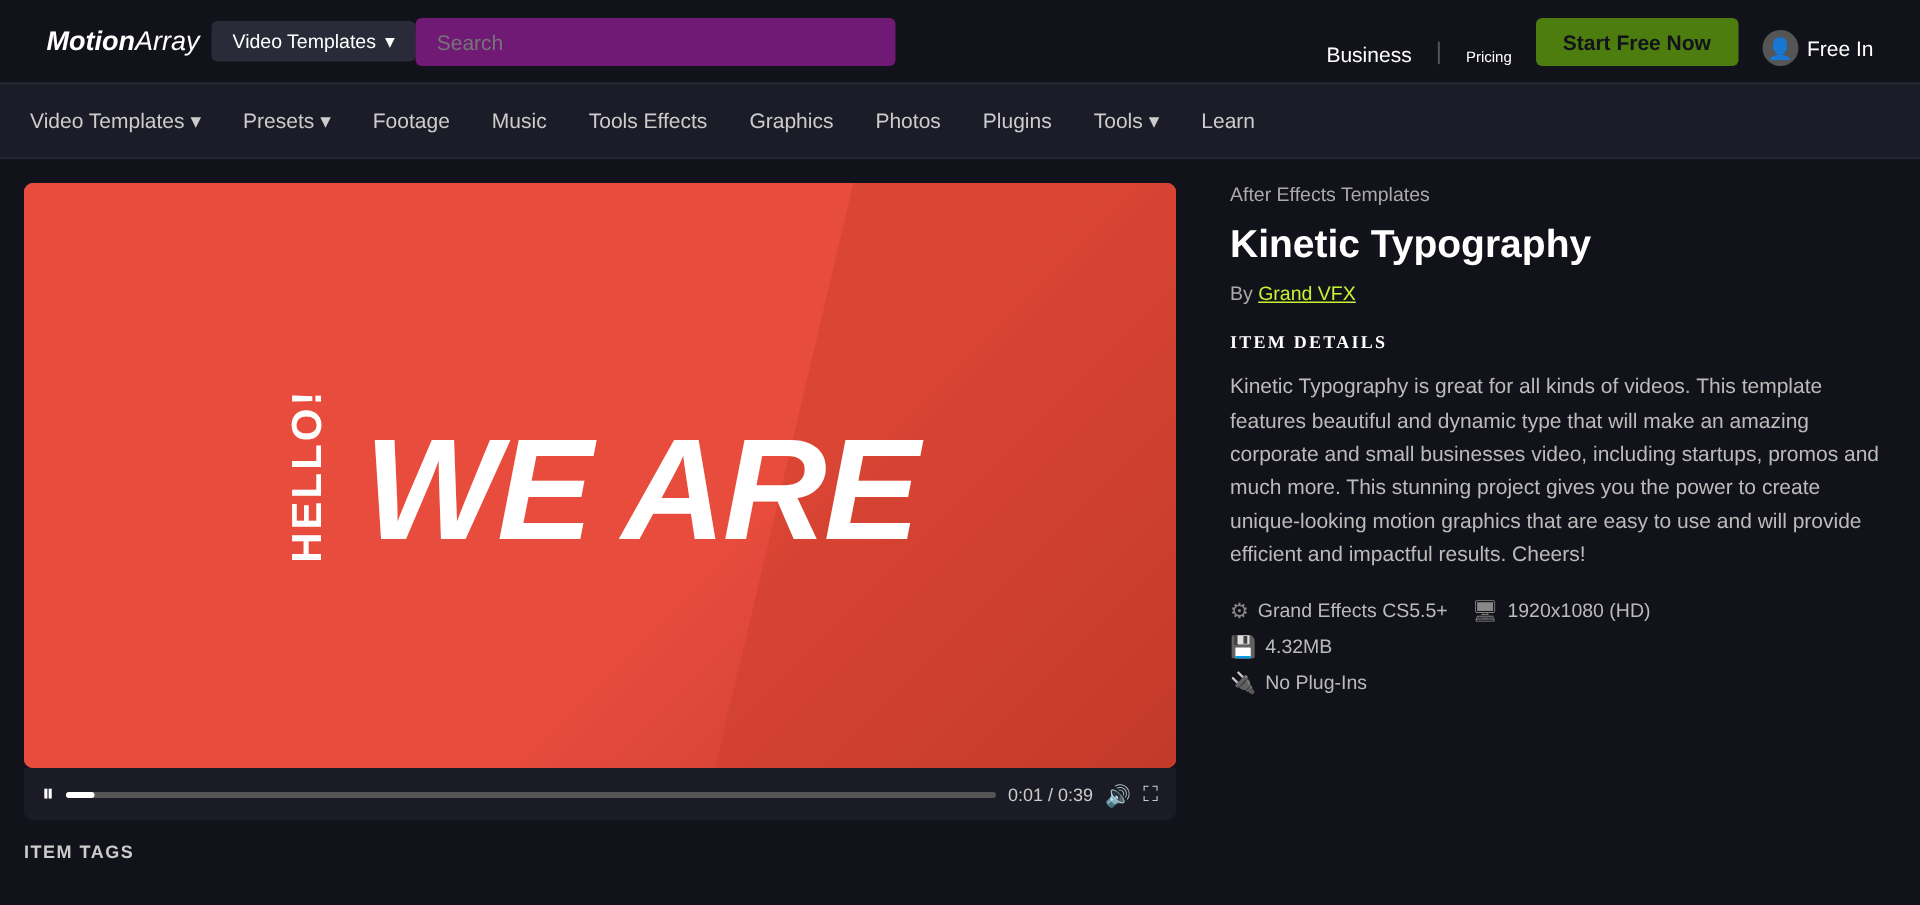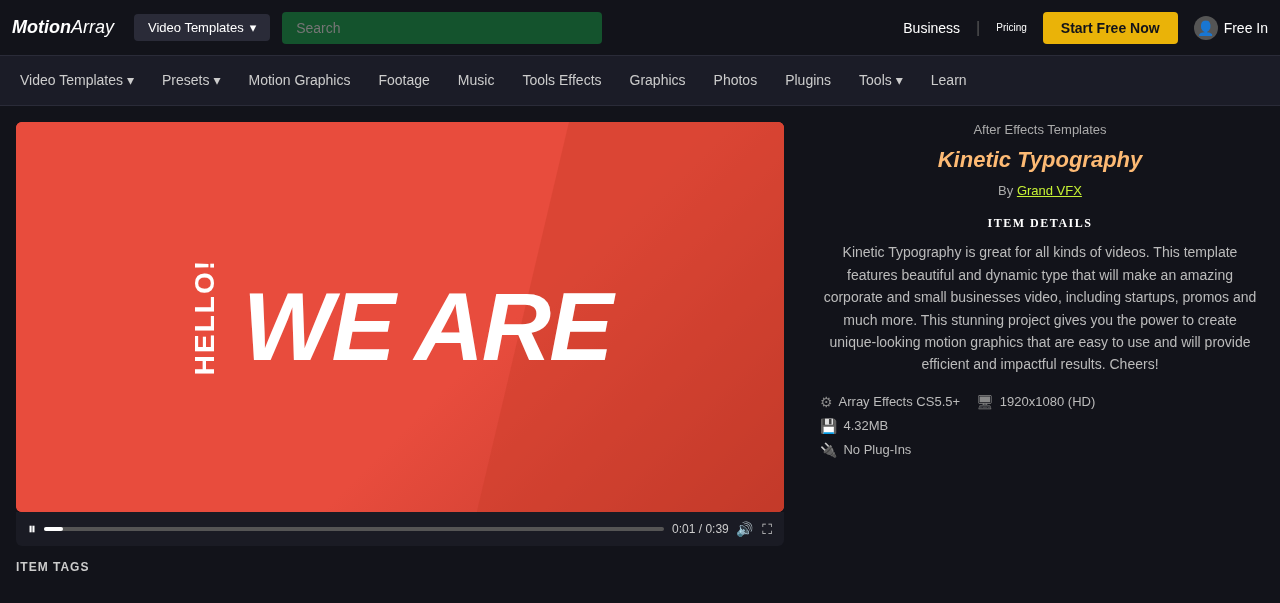--- a/index.html
+++ b/index.html
@@ -3,24 +3,23 @@
   <meta charset="utf-8">
   <style>
     * { margin: 0; padding: 0; box-sizing: border-box; }
     body { background: #12131a; color: #fff; font-family: Arial, sans-serif; width: 1280px; height: 603px; overflow: hidden; }
 
     
     .top-nav {
       background: #12131a;
       display: flex;
       align-items: center;
-      padding: 0 12px;
+      padding: 0 31px;
       height: 56px;
       border-bottom: 1px solid #2a2b38;
-      gap: 12px;
     }
     .logo {
       font-size: 18px;
       font-weight: bold;
       color: #fff;
       white-space: nowrap;
       margin-right: 8px;
       font-style: italic;
     }
     .logo span { color: #fff; font-weight: 400; }
@@ -33,49 +32,49 @@
       border-radius: 4px;
       cursor: pointer;
       font-size: 13px;
       display: flex;
       align-items: center;
       gap: 6px;
       white-space: nowrap;
     }
     .search-bar {
       flex: 1;
-      background: #14532d;
+      background: #701a75;
       border: none;
       border-radius: 4px;
       padding: 8px 14px;
       color: #aaa;
       font-size: 14px;
       outline: none;
       max-width: 320px;
     }
     .top-nav-right {
       margin-left: auto;
       display: flex;
-      align-items: center;
+      align-items: flex-end;
       gap: 16px;
     }
     .business-link {
       color: #fff;
       font-size: 14px;
       cursor: pointer;
       text-decoration: none;
     }
     .divider { color: #555; font-size: 16px; }
     .pricing-link {
       color: #fff;
       font-size: 10px;
       cursor: pointer;
     }
     .start-free-btn {
-      background: #eab308;
+      background: #4d7c0f;
       color: #12131a;
       border: none;
       padding: 8px 18px;
       border-radius: 4px;
       font-size: 14px;
       font-weight: bold;
       cursor: pointer;
       white-space: nowrap;
     }
     .sign-in-btn {
@@ -226,34 +225,32 @@
       font-weight: bold;
       letter-spacing: 1px;
       text-transform: uppercase;
     }
 
     
     .right-panel {
       flex: 1;
       padding: 16px 20px;
       overflow-y: auto;
-      text-align: center;
     }
     .breadcrumb {
       color: #aaa;
       font-size: 13px;
       margin-bottom: 10px;
     }
     .product-title {
-      color: #fdba74;
-      font-size: 22px;
+      color: #ffffff;
+      font-size: 26px;
       font-weight: bold;
       margin-bottom: 10px;
       line-height: 1.2;
-      font-style: italic;
     }
     .author-line {
       font-size: 13px;
       color: #aaa;
       margin-bottom: 18px;
     }
     .author-link {
       color: #c6f135;
       cursor: pointer;
       text-decoration: underline;
@@ -326,23 +323,20 @@
 <nav class="sec-nav">
   <div class="sec-nav-item">
     <span>Video Templates</span>
     <span>▾</span>
   </div>
   <div class="sec-nav-item">
     <span>Presets</span>
     <span>▾</span>
   </div>
   <div class="sec-nav-item">
-    <span>Motion Graphics</span>
-  </div>
-  <div class="sec-nav-item">
     <span>Footage</span>
   </div>
   <div class="sec-nav-item">
     <span>Music</span>
   </div>
   <div class="sec-nav-item">
     <span>Tools Effects</span>
   </div>
   <div class="sec-nav-item">
     <span>Graphics</span>
@@ -393,21 +387,21 @@
     <div class="author-line">
       <span>By</span>
       <span> </span>
       <span class="author-link">Grand VFX</span>
     </div>
     <div class="item-details-header">ITEM DETAILS</div>
     <p class="item-description">Kinetic Typography is great for all kinds of videos. This template features beautiful and dynamic type that will make an amazing corporate and small businesses video, including startups, promos and much more. This stunning project gives you the power to create unique-looking motion graphics that are easy to use and will provide efficient and impactful results. Cheers!</p>
     <div class="meta-row">
       <div class="meta-item">
         <span class="meta-icon">⚙</span>
-        <span>Array Effects CS5.5+</span>
+        <span>Grand Effects CS5.5+</span>
       </div>
       <div class="meta-item">
         <span class="meta-icon">🖥</span>
         <span>1920x1080 (HD)</span>
       </div>
     </div>
     <div class="meta-row">
       <div class="meta-item">
         <span class="meta-icon">💾</span>
         <span>4.32MB</span>

